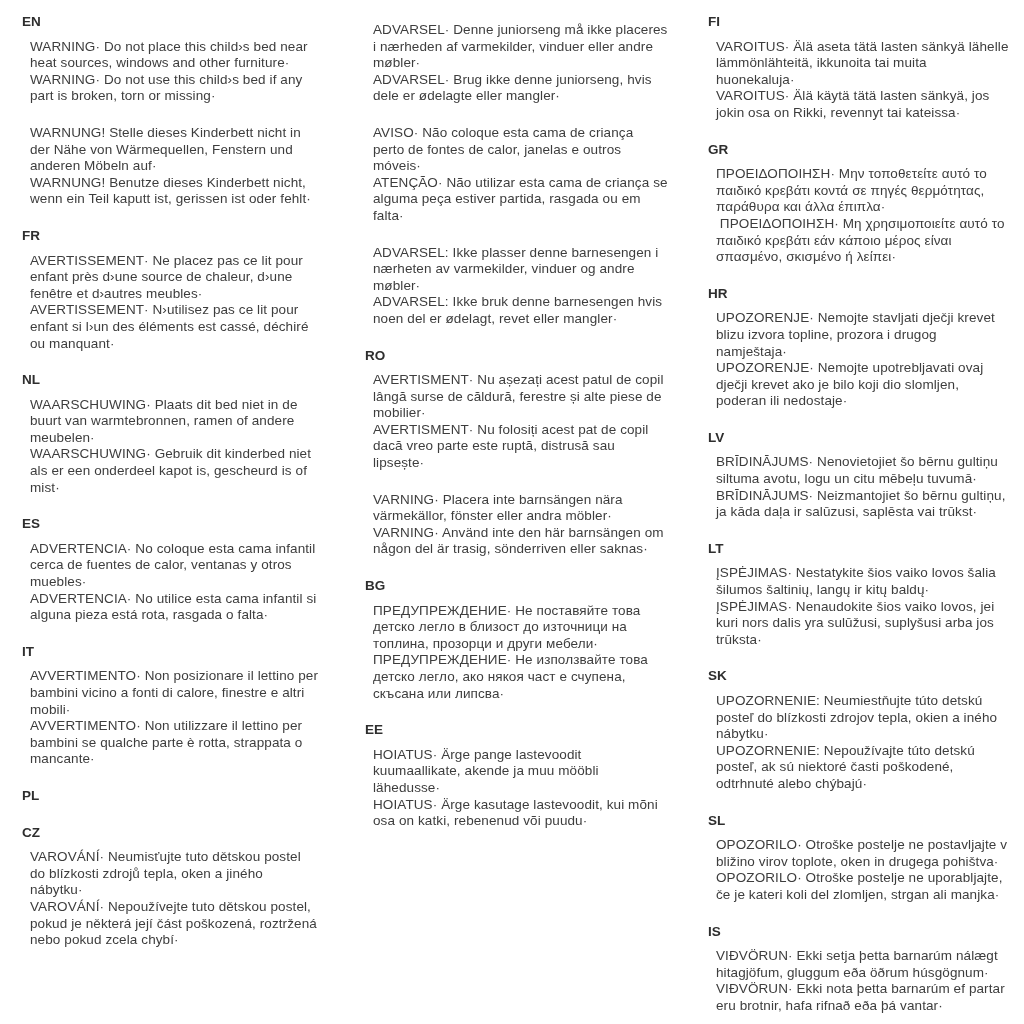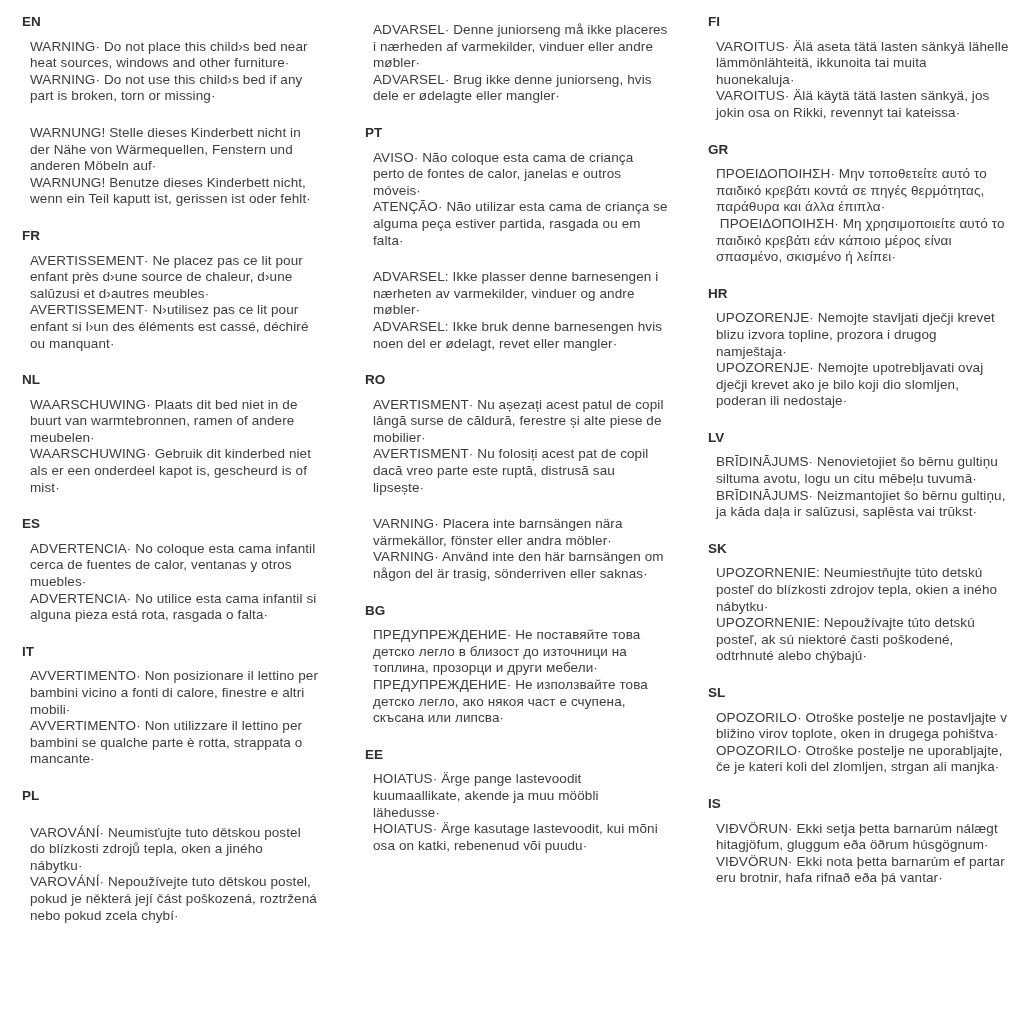--- a/index.html
+++ b/index.html
@@ -61,21 +61,21 @@
       <p class="warning-text">WARNUNG! Stelle dieses Kinderbett nicht in
 der Nähe von Wärmequellen, Fenstern und
 anderen Möbeln auf·
 WARNUNG! Benutze dieses Kinderbett nicht,
 wenn ein Teil kaputt ist, gerissen ist oder fehlt·</p>
     </section>
     <section class="lang-section">
       <h2 class="lang-code">FR</h2>
       <p class="warning-text">AVERTISSEMENT· Ne placez pas ce lit pour
 enfant près d›une source de chaleur, d›une
-salūzusi et d›autres meubles·
+fenêtre et d›autres meubles·
 AVERTISSEMENT· N›utilisez pas ce lit pour
 enfant si l›un des éléments est cassé, déchiré
 ou manquant·</p>
     </section>
     <section class="lang-section">
       <h2 class="lang-code">NL</h2>
       <p class="warning-text">WAARSCHUWING· Plaats dit bed niet in de
 buurt van warmtebronnen, ramen of andere
 meubelen·
 WAARSCHUWING· Gebruik dit kinderbed niet
@@ -96,39 +96,39 @@
 bambini vicino a fonti di calore, finestre e altri
 mobili·
 AVVERTIMENTO· Non utilizzare il lettino per
 bambini se qualche parte è rotta, strappata o
 mancante·</p>
     </section>
     <section class="lang-section">
       <h2 class="lang-code">PL</h2>
     </section>
     <section class="lang-section">
+      <h2 class="lang-code">CZ</h2>
       <p class="warning-text">VAROVÁNÍ· Neumisťujte tuto dětskou postel
 do blízkosti zdrojů tepla, oken a jiného
 nábytku·
 VAROVÁNÍ· Nepoužívejte tuto dětskou postel,
 pokud je některá její část poškozená, roztržená
 nebo pokud zcela chybí·</p>
     </section>
   </div>
 
   <div class="col">
     <section class="lang-section">
       <p class="warning-text">ADVARSEL· Denne juniorseng må ikke placeres
 i nærheden af varmekilder, vinduer eller andre
 møbler·
 ADVARSEL· Brug ikke denne juniorseng, hvis
 dele er ødelagte eller mangler·</p>
     </section>
     <section class="lang-section">
-      <h2 class="lang-code">PT</h2>
       <p class="warning-text">AVISO· Não coloque esta cama de criança
 perto de fontes de calor, janelas e outros
 móveis·
 ATENÇÃO· Não utilizar esta cama de criança se
 alguma peça estiver partida, rasgada ou em
 falta·</p>
     </section>
     <section class="lang-section">
       <p class="warning-text">ADVARSEL: Ikke plasser denne barnesengen i
 nærheten av varmekilder, vinduer og andre
@@ -198,20 +198,28 @@
 poderan ili nedostaje·</p>
     </section>
     <section class="lang-section">
       <h2 class="lang-code">LV</h2>
       <p class="warning-text">BRĪDINĀJUMS· Nenovietojiet šo bērnu gultiņu
 siltuma avotu, logu un citu mēbeļu tuvumā·
 BRĪDINĀJUMS· Neizmantojiet šo bērnu gultiņu,
 ja kāda daļa ir salūzusi, saplēsta vai trūkst·</p>
     </section>
     <section class="lang-section">
+      <h2 class="lang-code">LT</h2>
+      <p class="warning-text">ĮSPĖJIMAS· Nestatykite šios vaiko lovos šalia
+šilumos šaltinių, langų ir kitų baldų·
+ĮSPĖJIMAS· Nenaudokite šios vaiko lovos, jei
+kuri nors dalis yra sulūžusi, suplyšusi arba jos
+trūksta·</p>
+    </section>
+    <section class="lang-section">
       <h2 class="lang-code">SK</h2>
       <p class="warning-text">UPOZORNENIE: Neumiestňujte túto detskú
 posteľ do blízkosti zdrojov tepla, okien a iného
 nábytku·
 UPOZORNENIE: Nepoužívajte túto detskú
 posteľ, ak sú niektoré časti poškodené,
 odtrhnuté alebo chýbajú·</p>
     </section>
     <section class="lang-section">
       <h2 class="lang-code">SL</h2>

